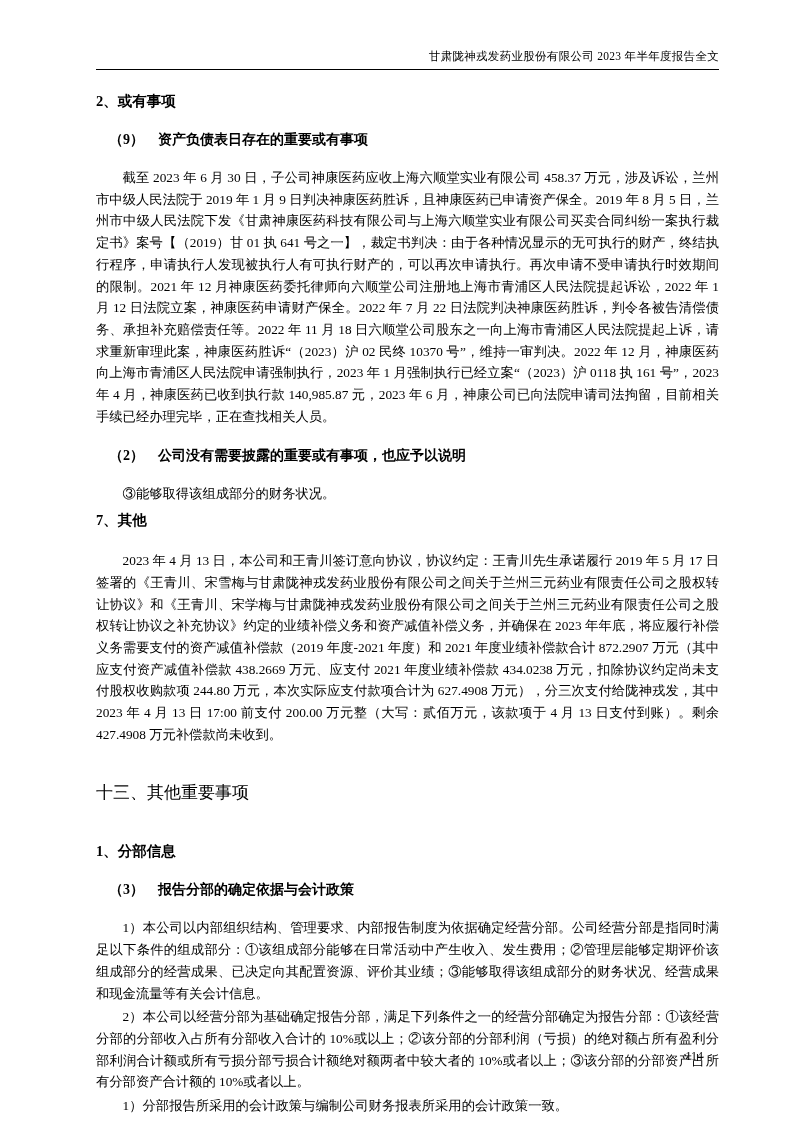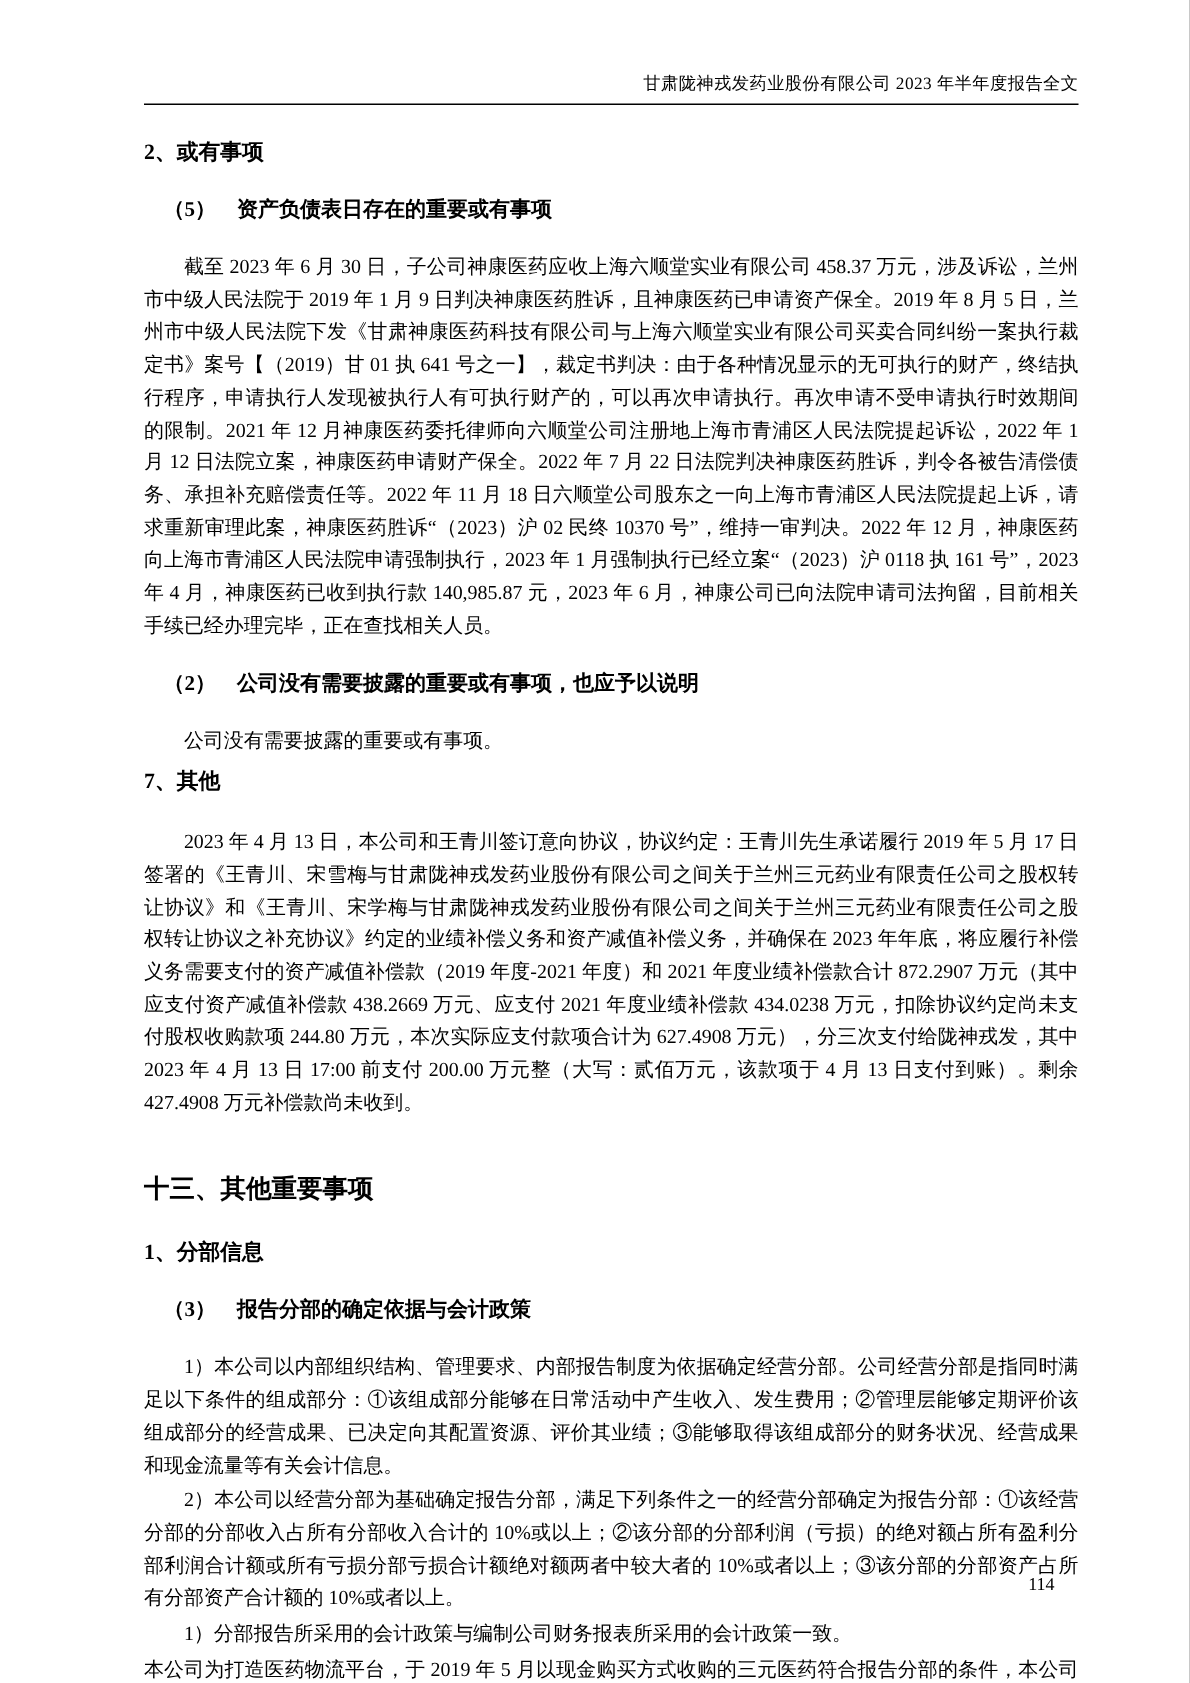--- a/index.html
+++ b/index.html
@@ -31,22 +31,22 @@
     border-top: 1px solid #000;
     margin: 0 0 22px 0;
   }
   .h-num {            
     font-size: 14.5px;
     font-weight: bold;
     margin: 6px 0 20px 0;
   }
   .h-big {            
     font-size: 17px;
-    font-weight: bold;
-    margin: 36px 0 21px 0;
+    font-weight: normal;
+    margin: 36px 0 38px 0;
   }
   .h-paren {          
     font-size: 14px;
     font-weight: bold;
     margin: 20px 0 18px 0;
     padding-left: 13px;
   }
   p.body-text {
     font-size: 13.3px;
     line-height: 21.7px;
@@ -71,27 +71,27 @@
 
   <header>
     <div class="page-header-title">甘肃陇神戎发药业股份有限公司 2023 年半年度报告全文</div>
     <hr class="page-header-rule">
   </header>
 
   <main>
 
     <div class="h-num">2、或有事项</div>
 
-    <div class="h-paren">（5）　资产负债表日存在的重要或有事项</div>
+    <div class="h-paren">（9）　资产负债表日存在的重要或有事项</div>
 
     <p class="body-text">截至 2023 年 6 月 30 日，子公司神康医药应收上海六顺堂实业有限公司 458.37 万元，涉及诉讼，兰州市中级人民法院于 2019 年 1 月 9 日判决神康医药胜诉，且神康医药已申请资产保全。2019 年 8 月 5 日，兰州市中级人民法院下发《甘肃神康医药科技有限公司与上海六顺堂实业有限公司买卖合同纠纷一案执行裁定书》案号【（2019）甘 01 执 641 号之一】，裁定书判决：由于各种情况显示的无可执行的财产，终结执行程序，申请执行人发现被执行人有可执行财产的，可以再次申请执行。再次申请不受申请执行时效期间的限制。2021 年 12 月神康医药委托律师向六顺堂公司注册地上海市青浦区人民法院提起诉讼，2022 年 1 月 12 日法院立案，神康医药申请财产保全。2022 年 7 月 22 日法院判决神康医药胜诉，判令各被告清偿债务、承担补充赔偿责任等。2022 年 11 月 18 日六顺堂公司股东之一向上海市青浦区人民法院提起上诉，请求重新审理此案，神康医药胜诉“（2023）沪 02 民终 10370 号”，维持一审判决。2022 年 12 月，神康医药向上海市青浦区人民法院申请强制执行，2023 年 1 月强制执行已经立案“（2023）沪 0118 执 161 号”，2023 年 4 月，神康医药已收到执行款 140,985.87 元，2023 年 6 月，神康公司已向法院申请司法拘留，目前相关手续已经办理完毕，正在查找相关人员。</p>
 
     <div class="h-paren">（2）　公司没有需要披露的重要或有事项，也应予以说明</div>
 
-    <p class="body-text">公司没有需要披露的重要或有事项。</p>
+    <p class="body-text">③能够取得该组成部分的财务状况。</p>
 
     <div class="h-num">7、其他</div>
 
     <p class="body-text">2023 年 4 月 13 日，本公司和王青川签订意向协议，协议约定：王青川先生承诺履行 2019 年 5 月 17 日签署的《王青川、宋雪梅与甘肃陇神戎发药业股份有限公司之间关于兰州三元药业有限责任公司之股权转让协议》和《王青川、宋学梅与甘肃陇神戎发药业股份有限公司之间关于兰州三元药业有限责任公司之股权转让协议之补充协议》约定的业绩补偿义务和资产减值补偿义务，并确保在 2023 年年底，将应履行补偿义务需要支付的资产减值补偿款（2019 年度-2021 年度）和 2021 年度业绩补偿款合计 872.2907 万元（其中应支付资产减值补偿款 438.2669 万元、应支付 2021 年度业绩补偿款 434.0238 万元，扣除协议约定尚未支付股权收购款项 244.80 万元，本次实际应支付款项合计为 627.4908 万元），分三次支付给陇神戎发，其中 2023 年 4 月 13 日 17:00 前支付 200.00 万元整（大写：贰佰万元，该款项于 4 月 13 日支付到账）。剩余 427.4908 万元补偿款尚未收到。</p>
 
     <div class="h-big">十三、其他重要事项</div>
 
     <div class="h-num">1、分部信息</div>
 
     <div class="h-paren">（3）　报告分部的确定依据与会计政策</div>

